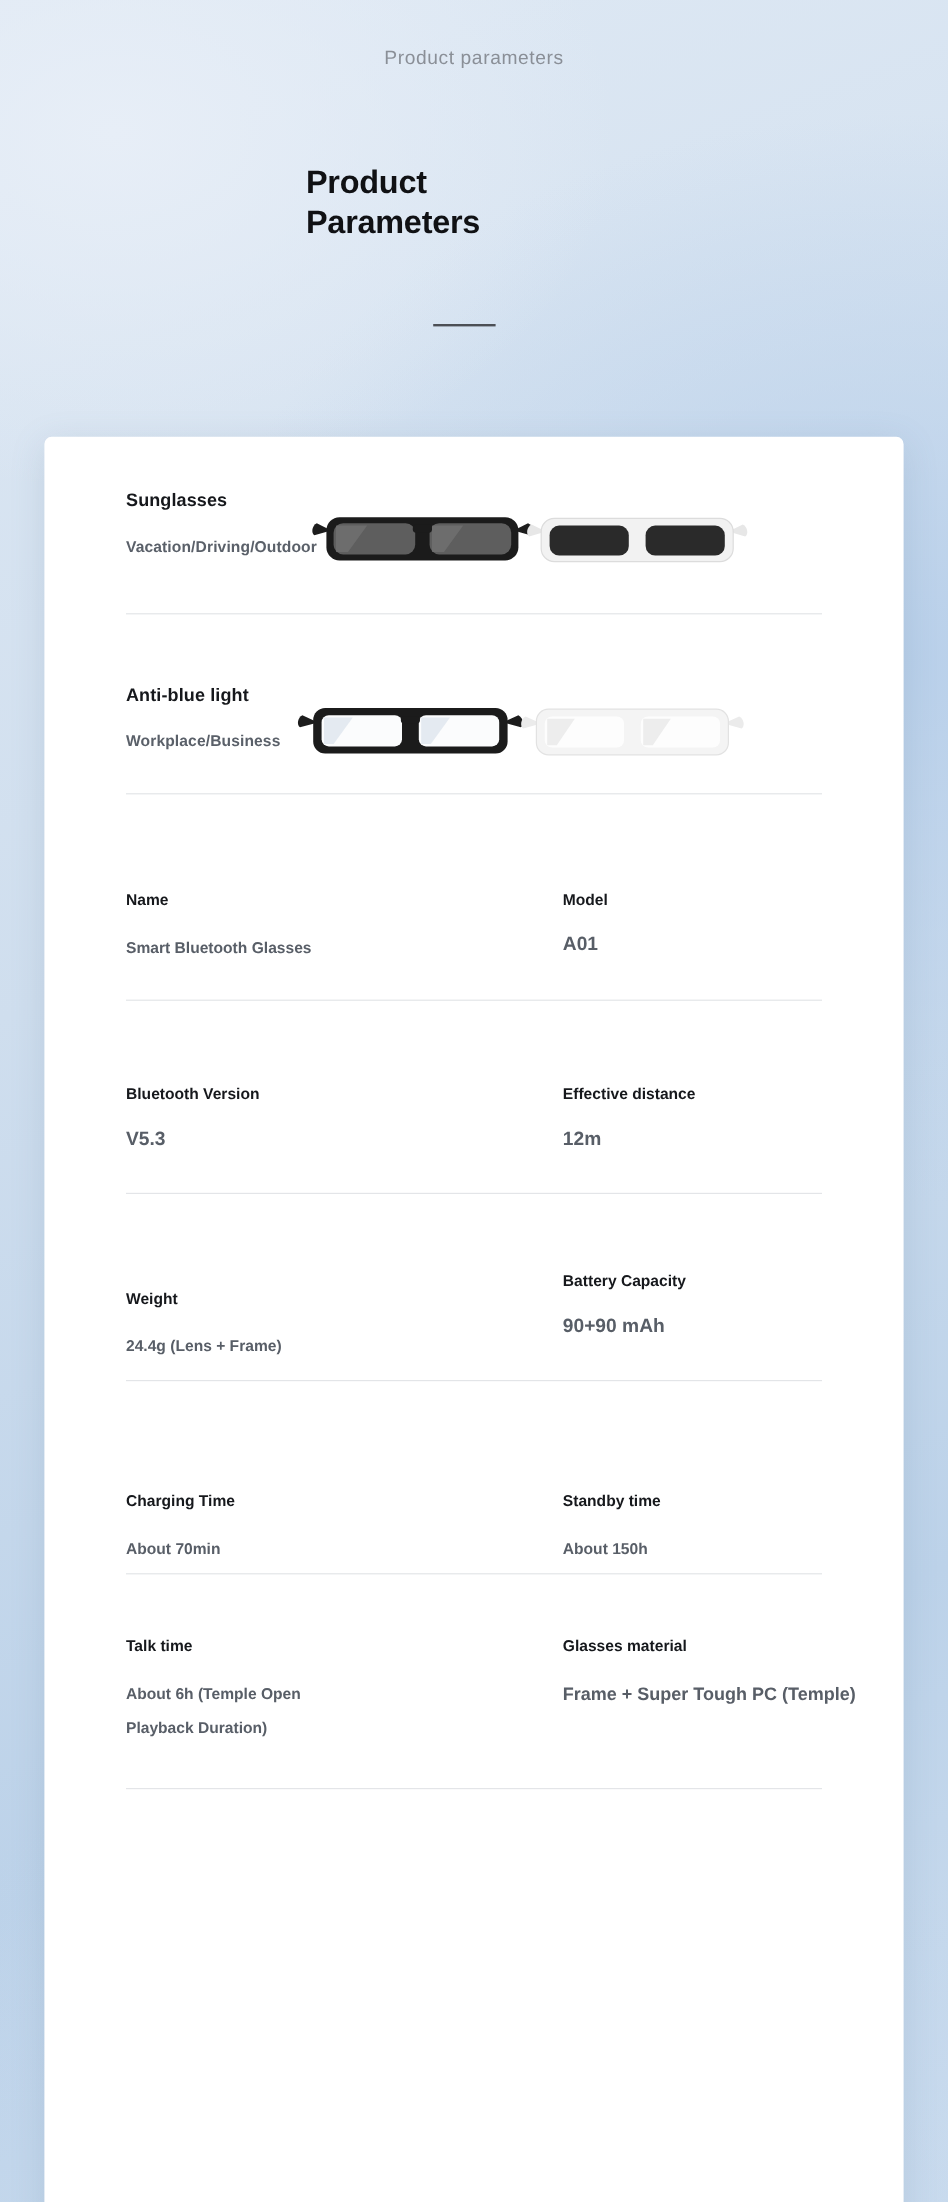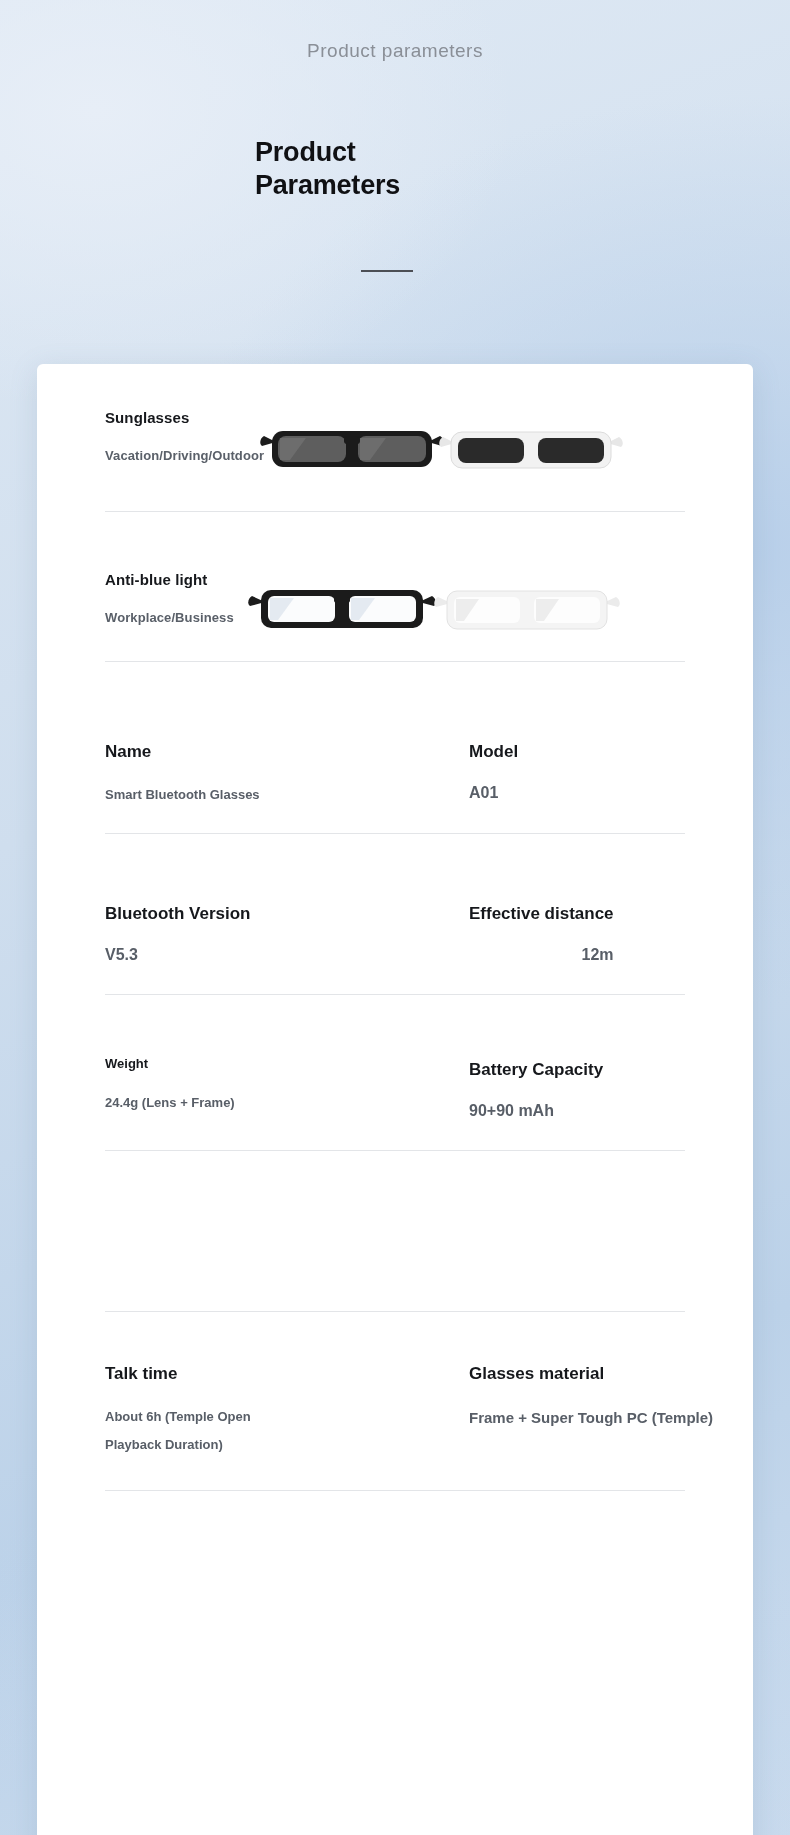--- a/index.html
+++ b/index.html
@@ -24,21 +24,21 @@
       linear-gradient(160deg, #dfe9f4 0%, #cfdeee 40%, #bcd2e9 75%, #cbdcee 100%);
   }
 
   
   .top-label {
     position: absolute;
     top: 40px;
     left: 0;
     width: 100%;
     text-align: center;
-    font-size: 19px;
+    font-size: 16px;
     color: #8a8f97;
     letter-spacing: .5px;
     font-weight: 400;
   }
   .title-block {
     position: absolute;
     top: 112px;
     left: 255px;
     width: 300px;
     margin-top: 24px;
@@ -94,25 +94,25 @@
   .glass-row-label .t2 {
     margin-top: 22px;
     font-size: 13px;
     font-weight: bold;
     color: #5a6069;
     letter-spacing: .1px;
   }
 
   
   .spec-label {
-    font-size: 17px;
+    font-size: 13px;
     font-weight: bold;
     color: #16181c;
   }
-  .spec-label.small { font-size: 13px; }
+  .spec-label.small { font-size: 13px; margin-top: 19px; }
   .spec-value {
     font-size: 16px;
     font-weight: bold;
     color: #585e67;
   }
   .spec-value.small { font-size: 13px; }
   .spec-value.tiny  { font-size: 15px; }
   .col-left  { position: absolute; left: 0; }
   .col-right { position: absolute; left: 364px; }
 
@@ -212,37 +212,47 @@
     </div>
     <div class="hr" style="top:469px;"></div>
 
     <div class="row" style="top:540px; height:72px;">
       <div class="col-left">
         <div class="spec-label">Bluetooth Version</div>
         <div class="spec-value" style="margin-top:22px;">V5.3</div>
       </div>
       <div class="col-right">
         <div class="spec-label">Effective distance</div>
-        <div class="spec-value" style="margin-top:22px;text-align:right;">12m</div>
+        <div class="spec-value" style="margin-top:22px;">12m</div>
       </div>
     </div>
     <div class="hr" style="top:630px;"></div>
 
     <div class="row" style="top:692px; height:80px;">
       <div class="col-left">
         <div class="spec-label small">Weight</div>
         <div class="spec-value small" style="margin-top:24px;">24.4g (Lens + Frame)</div>
       </div>
       <div class="col-right" style="top:4px;">
         <div class="spec-label">Battery Capacity</div>
         <div class="spec-value" style="margin-top:22px;">90+90 mAh</div>
       </div>
     </div>
     <div class="hr" style="top:786px;"></div>
 
+    <div class="row" style="top:860px; height:70px;">
+      <div class="col-left">
+        <div class="spec-label small">Charging Time</div>
+        <div class="spec-value small" style="margin-top:25px;">About 70min</div>
+      </div>
+      <div class="col-right">
+        <div class="spec-label small">Standby time</div>
+        <div class="spec-value small" style="margin-top:25px;">About 150h</div>
+      </div>
+    </div>
     <div class="hr" style="top:947px;"></div>
 
     <div class="row" style="top:1000px; height:100px;">
       <div class="col-left">
         <div class="spec-label">Talk time</div>
         <div class="spec-value small" style="margin-top:25px;">About 6h (Temple Open</div>
         <div class="spec-value small" style="margin-top:13px;">Playback Duration)</div>
       </div>
       <div class="col-right">
         <div class="spec-label">Glasses material</div>

